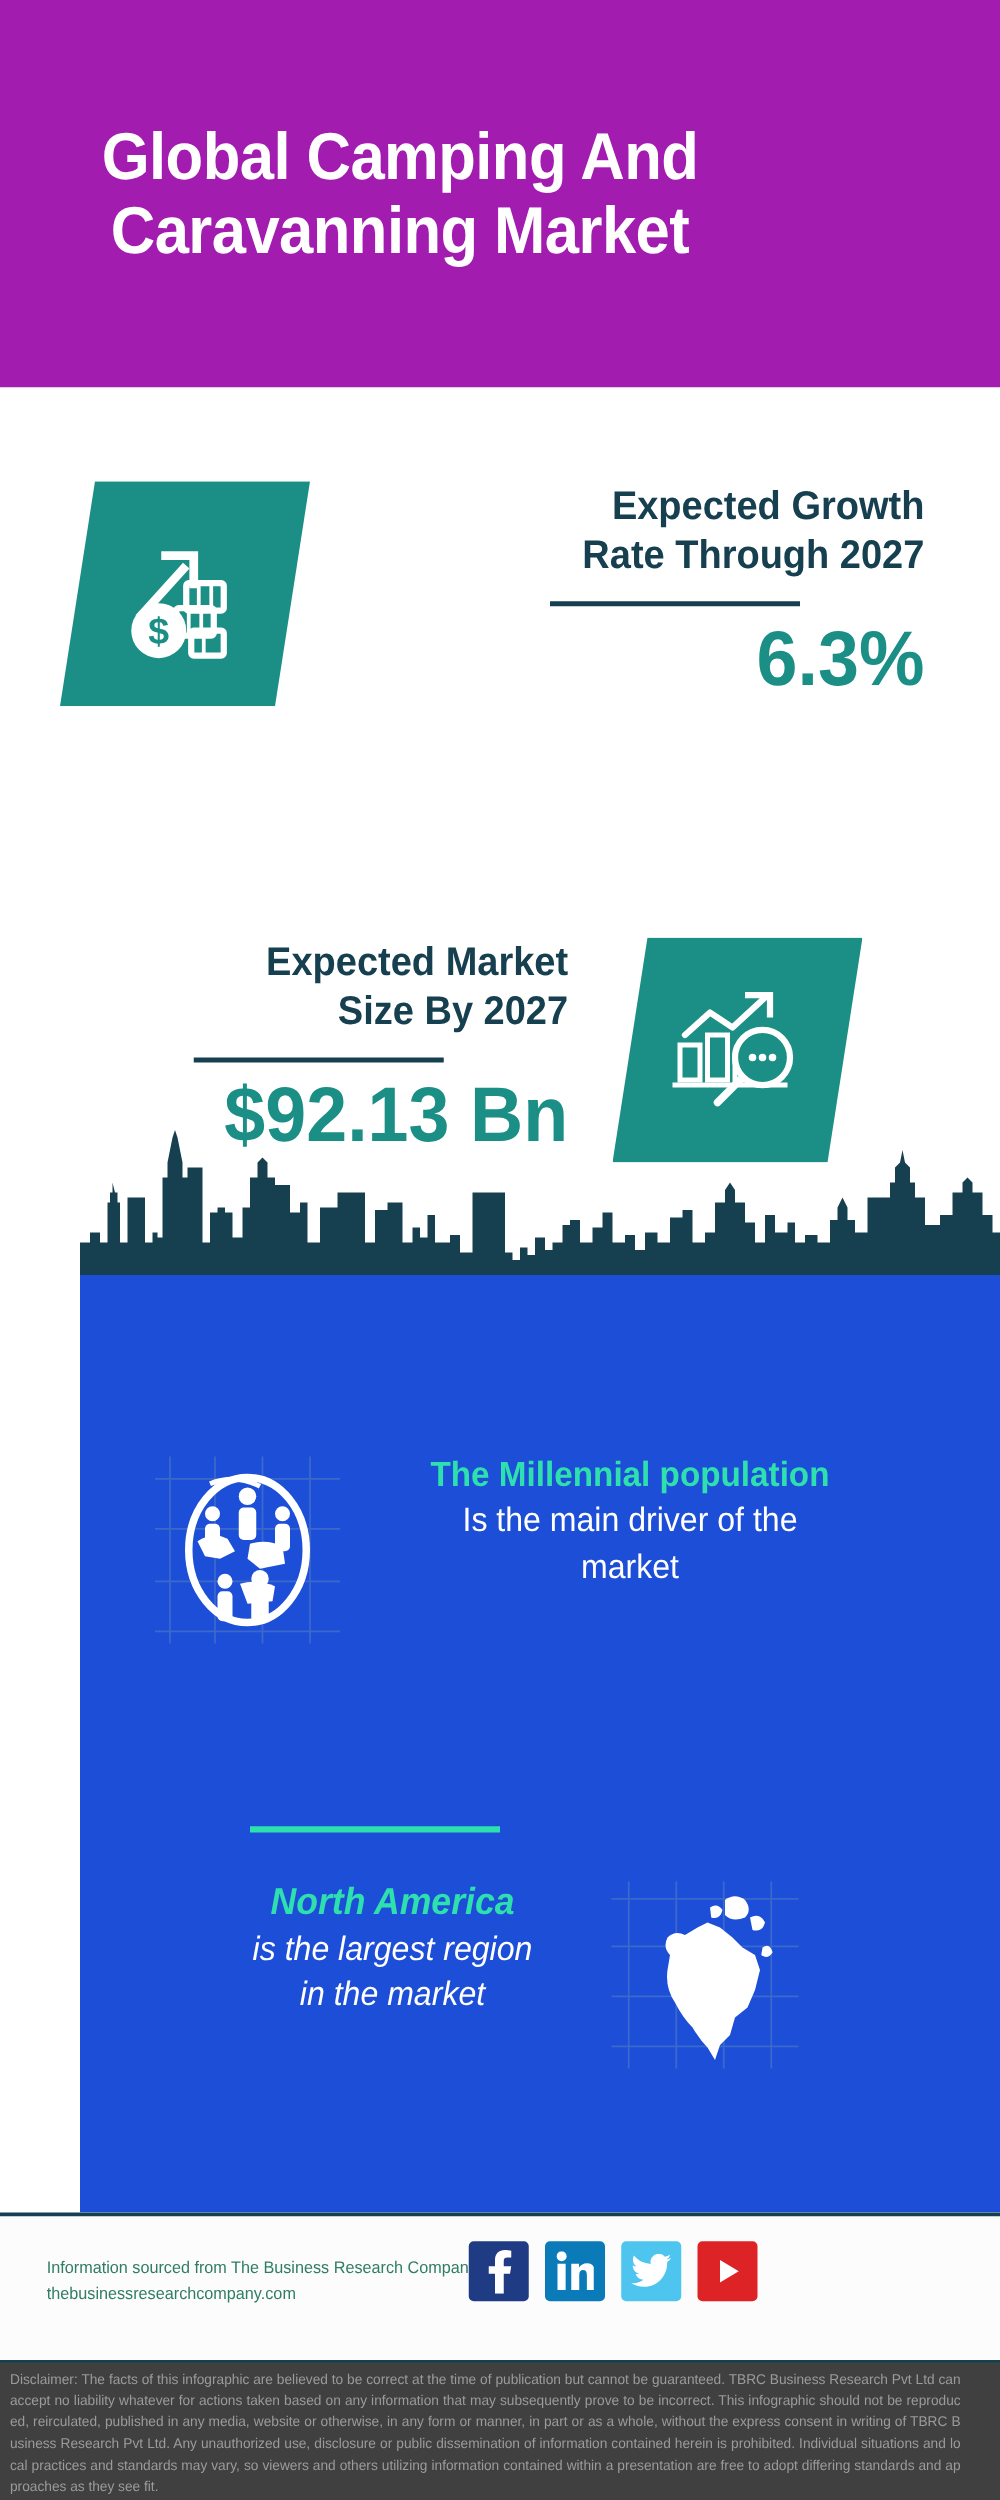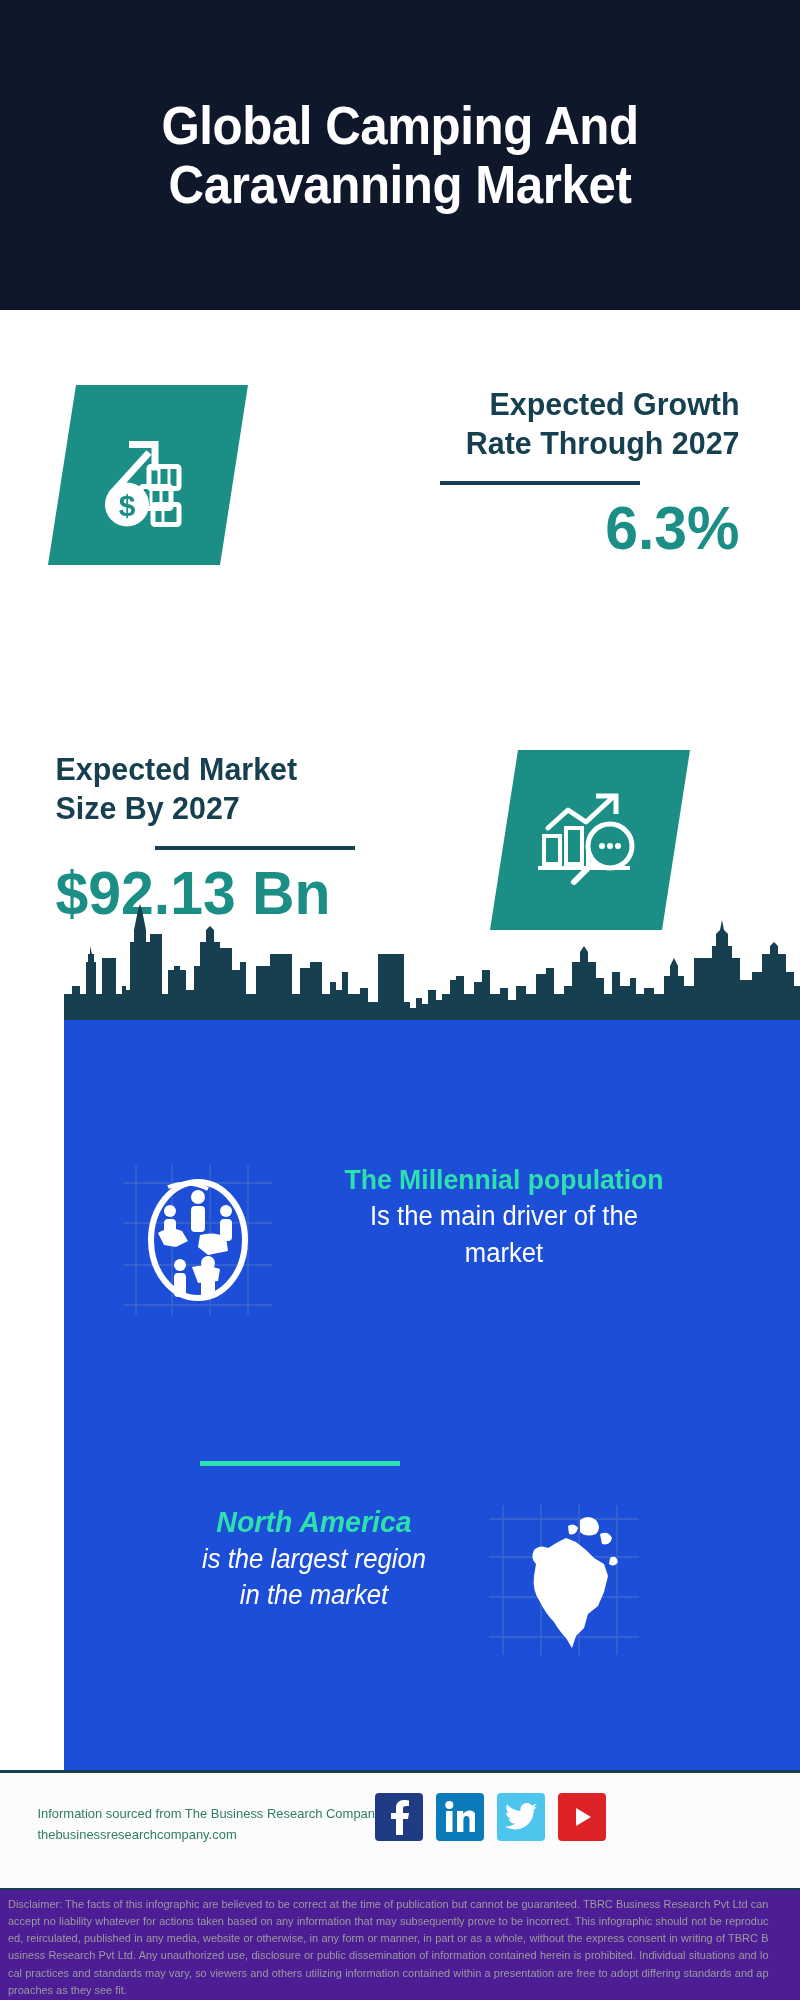--- a/index.html
+++ b/index.html
@@ -8,22 +8,22 @@
     background:#ffffff;
     font-family:"Liberation Sans", sans-serif;
     overflow:hidden;
     position:relative;
   }
   .page{position:relative;width:800px;height:2000px;overflow:hidden;}
 
   
   .header{
     position:absolute;left:0;top:0;width:800px;height:310px;
-    background:#0f172a;
-    display:flex;align-items:center;justify-content:center;
+    background:#a21caf;
+    display:flex;align-items:center;
   }
   .header-title{
     color:#ffffff;
     font-family:"Liberation Sans Narrow","Liberation Sans",sans-serif;
     font-weight:bold;
     font-size:53px;
     line-height:1.12;
     text-align:center;
     letter-spacing:-0.5px;
     max-width:640px;
@@ -48,21 +48,21 @@
     left:490px;top:750px;width:200px;height:180px;
     clip-path:polygon(14% 0%, 100% 0%, 86% 100%, 0% 100%);
   }
   .para svg{position:absolute;left:50%;top:50%;transform:translate(-50%,-50%);}
 
   
   .stat-right{
     position:absolute;left:330px;top:385px;width:420px;text-align:right;
   }
   .stat-left{
-    position:absolute;left:45px;top:750px;width:420px;text-align:left;
+    position:absolute;left:45px;top:750px;width:420px;text-align:right;
   }
   .stat-label{
     color:#16404f;
     font-family:"Liberation Sans Narrow","Liberation Sans",sans-serif;
     font-weight:bold;
     font-size:32px;
     line-height:1.22;
     transform:scaleX(0.95);
   }
   .stat-rule{
@@ -133,21 +133,21 @@
     display:flex;align-items:center;justify-content:center;
   }
   .soc-fb{background:#1f3b83;}
   .soc-li{background:#0a7bb8;}
   .soc-tw{background:#4ec5ef;}
   .soc-yt{background:#dd2326;}
   .soc svg{display:block;}
 
   .disclaimer{
     position:absolute;left:0;top:1888px;width:800px;height:112px;
-    background:#4c1d95;border-top:2px solid #16404f;
+    background:#404040;border-top:2px solid #16404f;
     padding:6px 8px 0 8px;box-sizing:border-box;
   }
   .disclaimer p{
     margin:0;
     color:#9b9b9b;
     font-family:"Liberation Sans Narrow","Liberation Sans",sans-serif;
     font-size:11.3px;
     line-height:1.52;
     text-align:justify;
     word-break:break-all;

